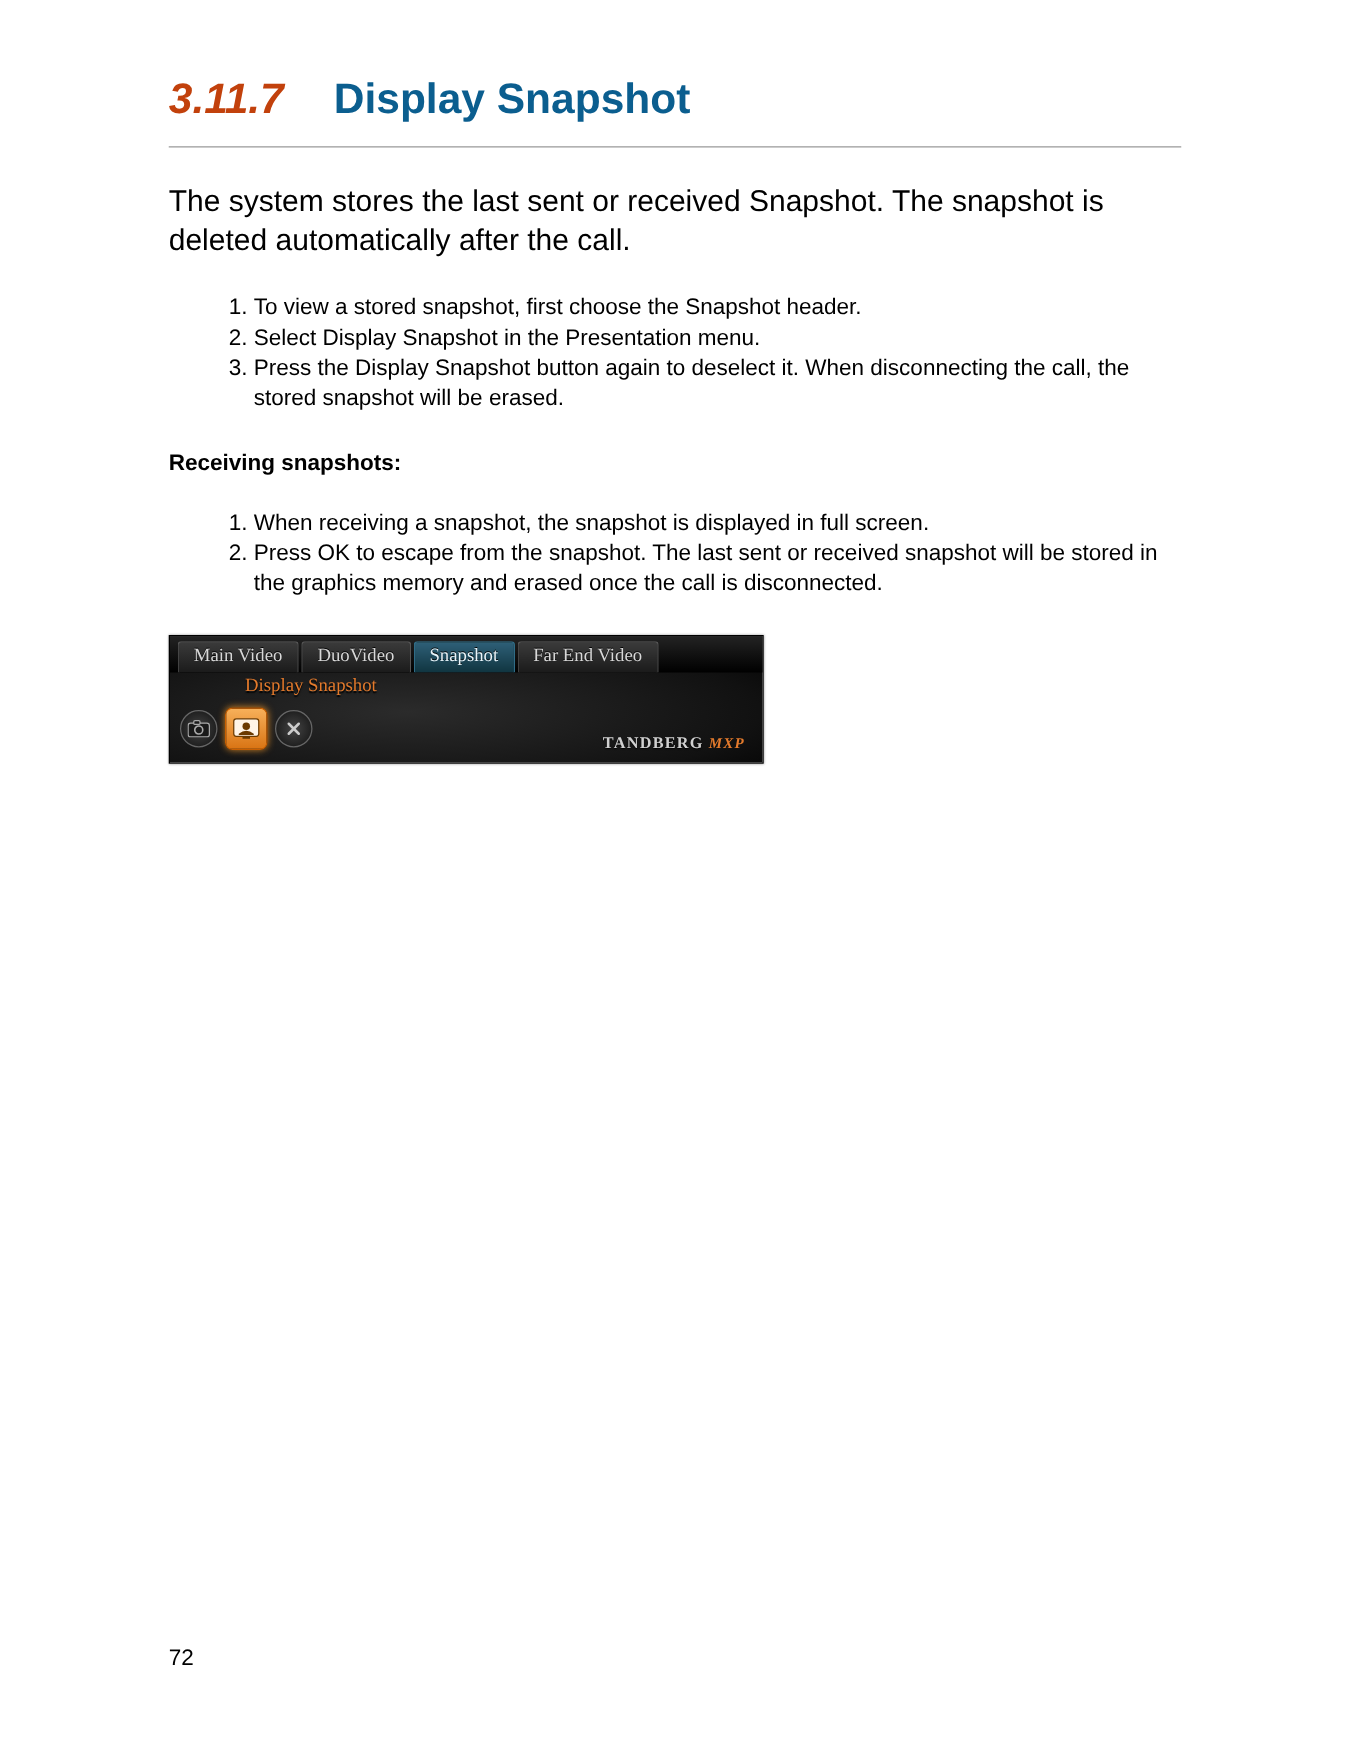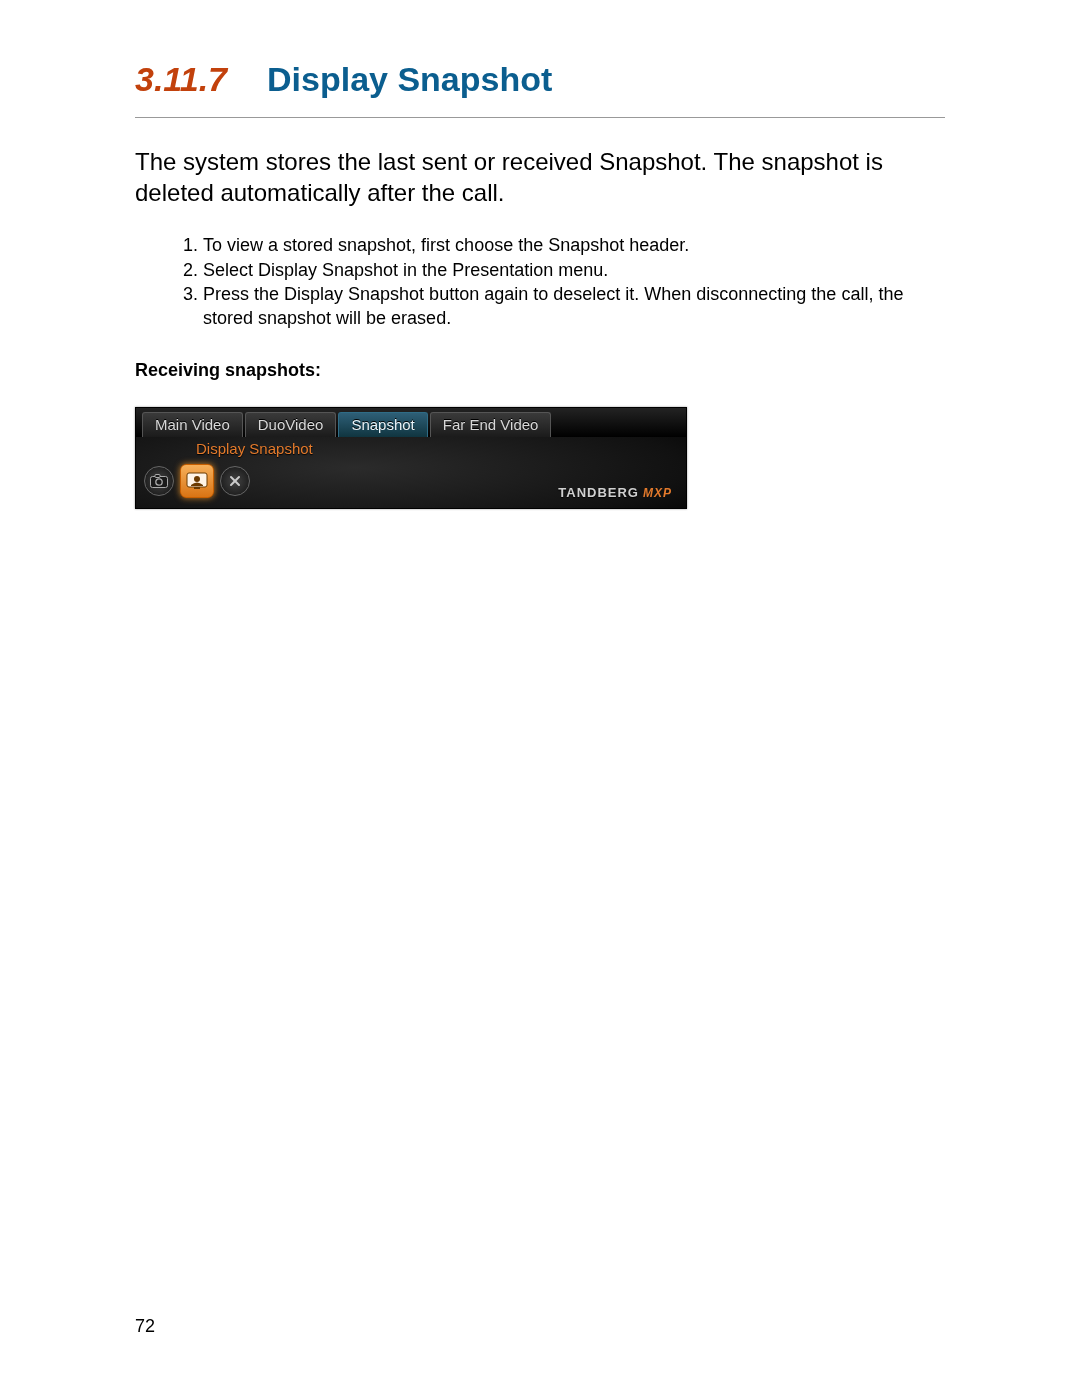--- a/index.html
+++ b/index.html
@@ -59,25 +59,25 @@
   ol.steps li { margin-bottom: 1px; }
   .note {
     font-size: 18px;
     line-height: 1.3;
     margin: 30px 0 22px 0;
     padding-left: 14px;
   }
 
   
   .ui-figure {
-    width: 552px;
+    width: 476px;
     background: radial-gradient(ellipse at 40% 60%, #2b2b2b 0%, #111 70%, #000 100%);
     border: 1px solid #000;
     box-shadow: 0 0 2px rgba(0,0,0,.4);
-    font-family: Liberation Sans, sans-serif;
+    font-family: Liberation Serif, serif;
     color: #d0d0d0;
   }
   .tabs-row {
     display: flex;
     gap: 2px;
     padding: 4px 6px 0 6px;
     background: linear-gradient(#232323, #000);
   }
   .tab {
     flex: 0 0 auto;
@@ -175,20 +175,24 @@
 
 
   <ol class="steps">
     <li>To view a stored snapshot, first choose the Snapshot header.</li>
     <li>Select Display Snapshot in the Presentation menu.</li>
     <li>Press the Display Snapshot button again to deselect it. When disconnecting the call, the stored snapshot will be erased.</li>
   </ol>
 
   <p class="sub-heading">Receiving snapshots:</p>
 
+  <ol class="steps">
+    <li>When receiving a snapshot, the snapshot is displayed in full screen.</li>
+    <li>Press OK to escape from the snapshot. The last sent or received snapshot will be stored in the graphics memory and erased once the call is disconnected.</li>
+  </ol>
 
 
   <div class="ui-figure">
     <div class="tabs-row">
       <div class="tab">Main Video</div>
       <div class="tab">DuoVideo</div>
       <div class="tab selected">Snapshot</div>
       <div class="tab">Far End Video</div>
     </div>
     <div class="sub-label-row">Display Snapshot</div>

